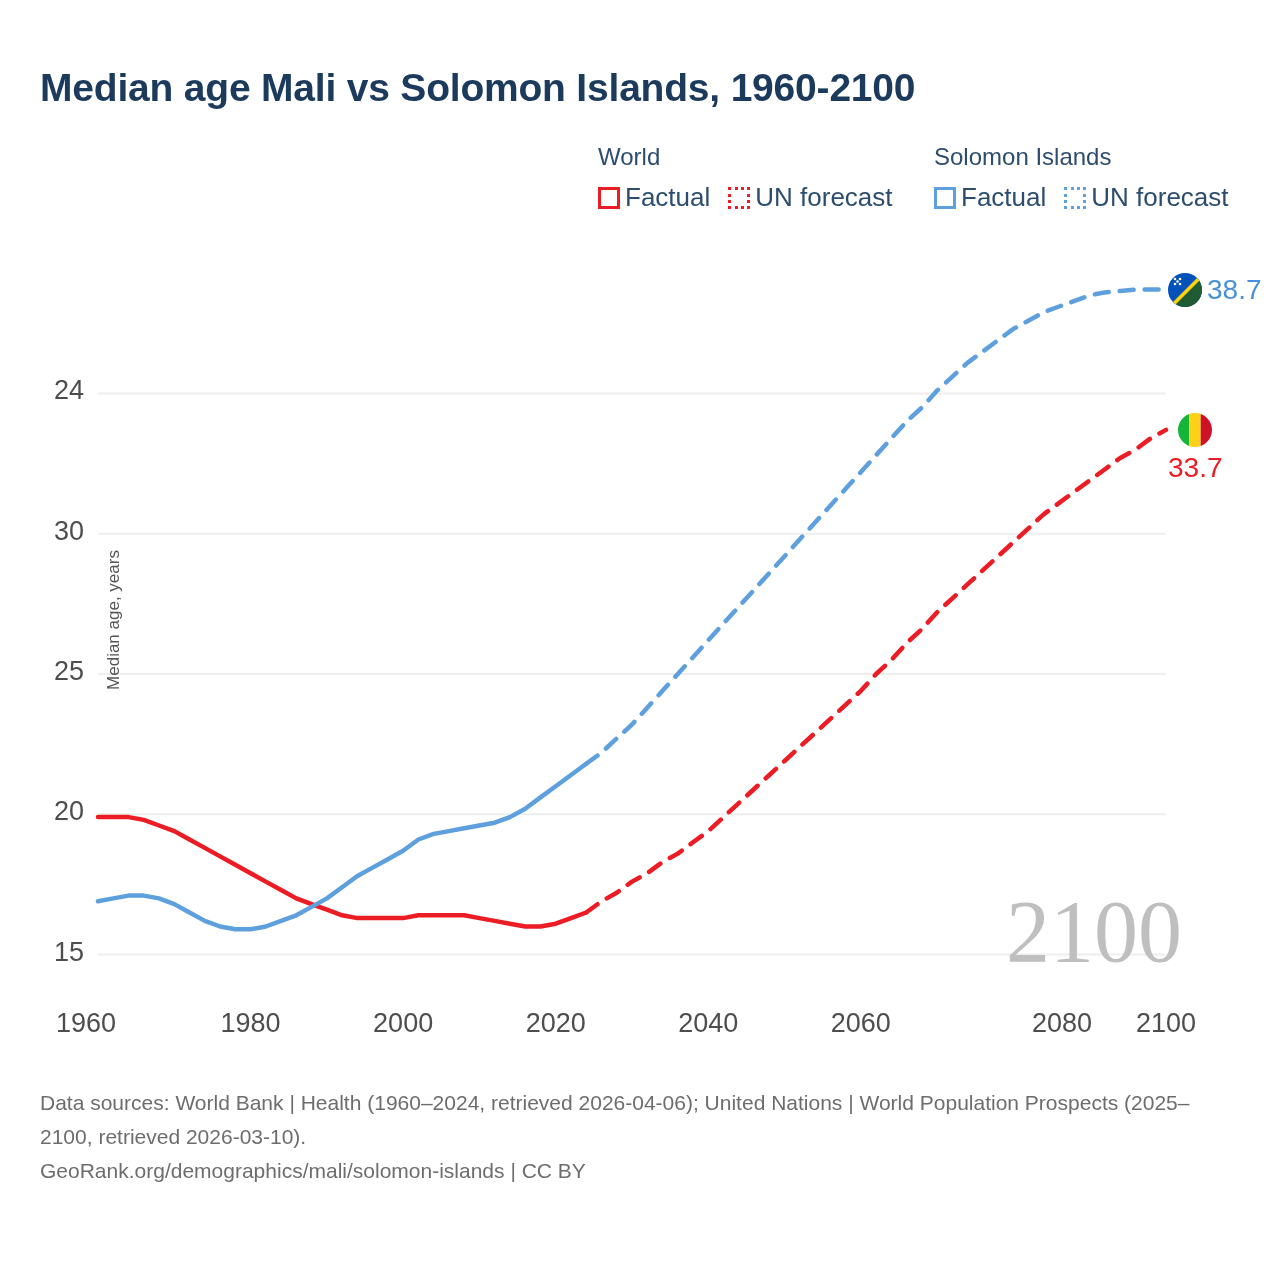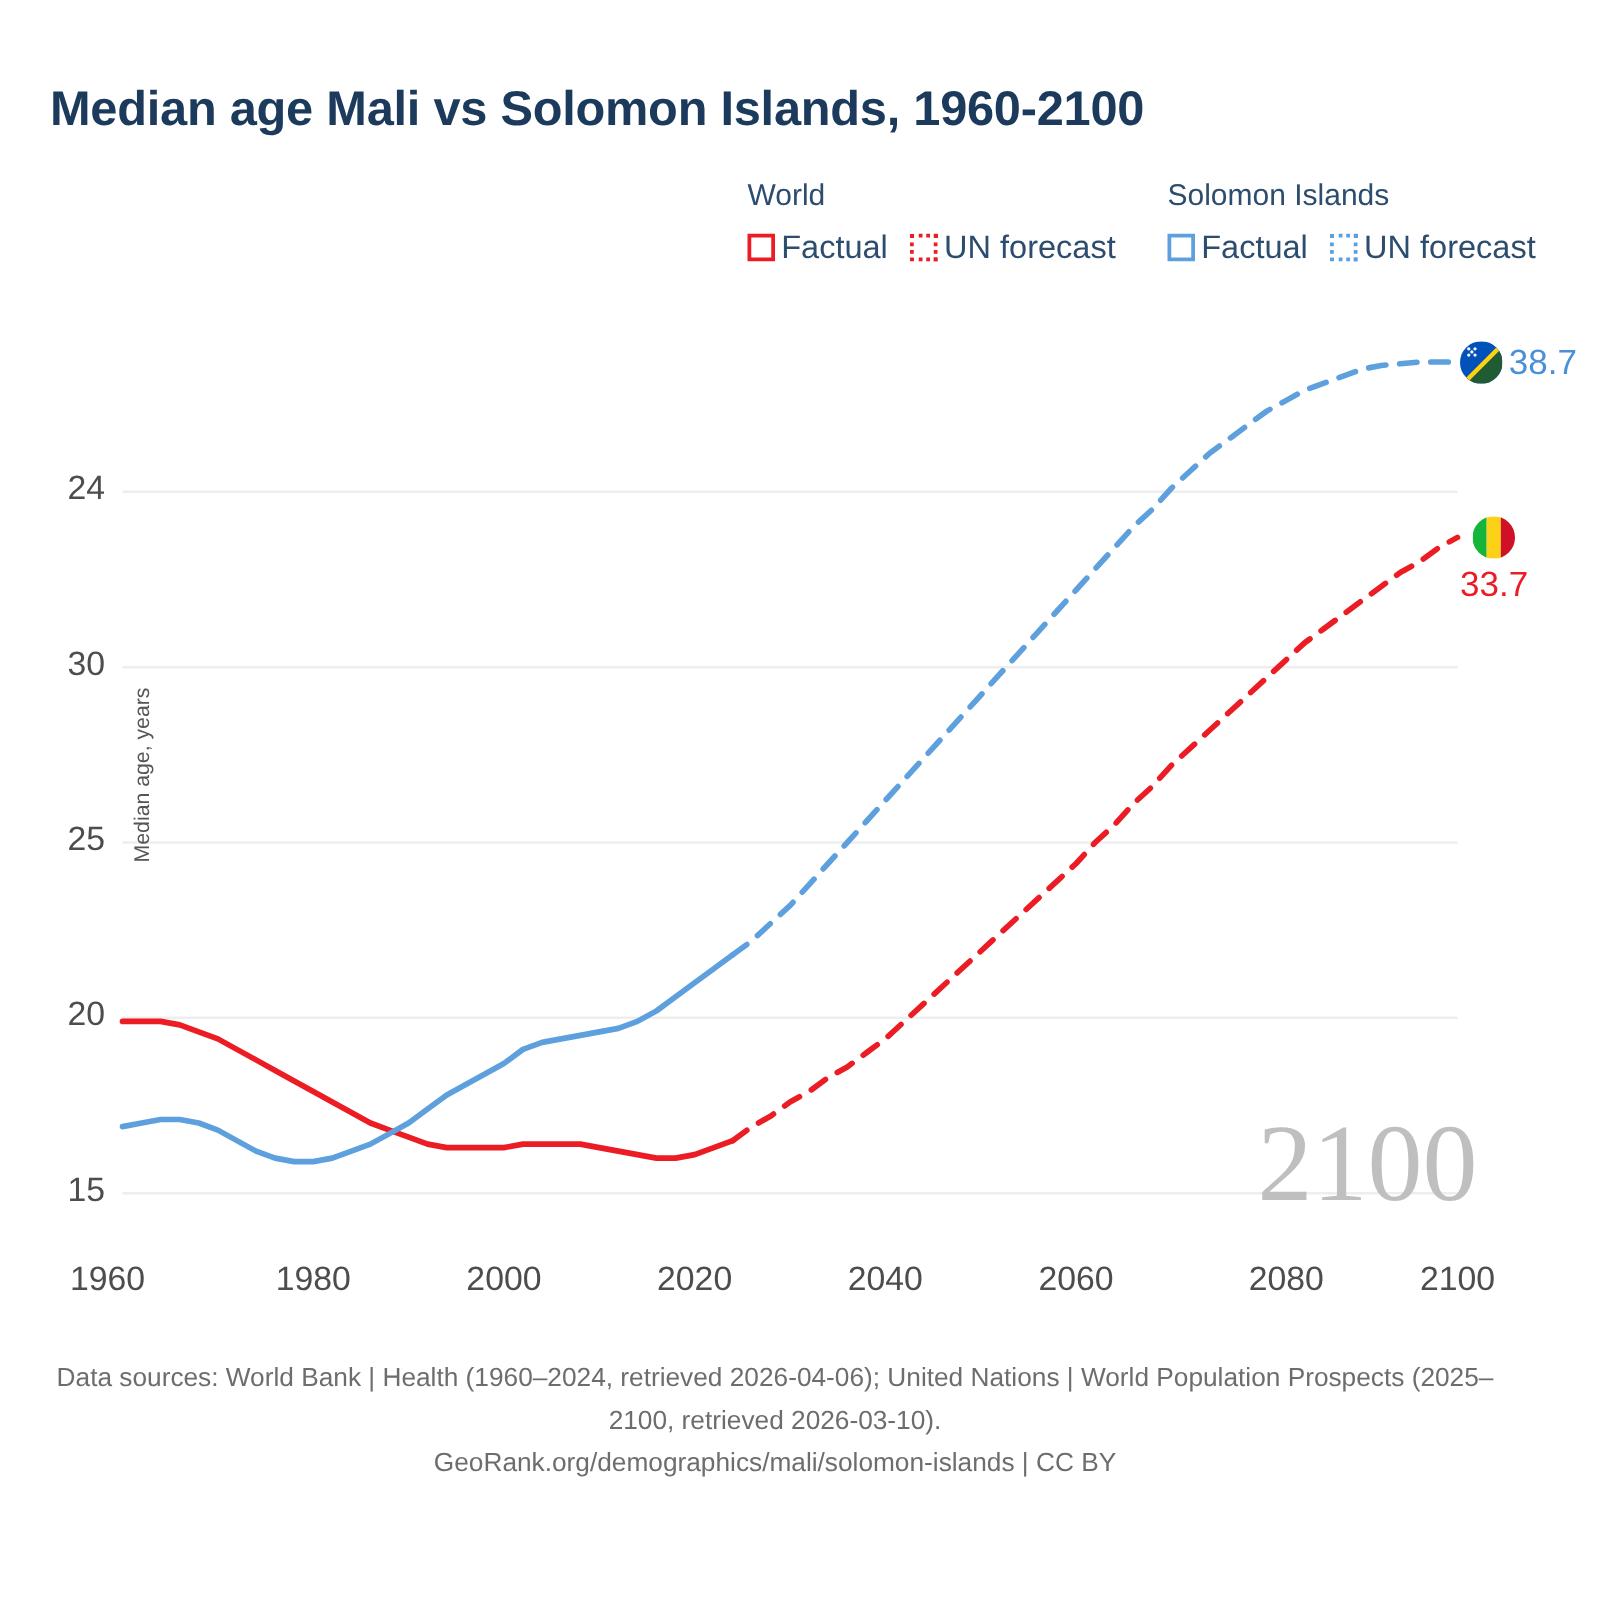--- a/index.html
+++ b/index.html
@@ -150,21 +150,20 @@
   .endpoint.mali .endpoint-value { color: #ec1c24; }
   
   .footer {
     position: absolute;
     left: 40px;
     top: 1086px;
     width: 1160px;
     font-size: 21px;
     color: #6d6d6d;
     line-height: 34px;
-    text-align: center;
   }
   .footer-line { white-space: normal; }
 </style>
 </head>
 <body>
 
 <div id="page">
 
   <div class="chart-title">Median age Mali vs Solomon Islands, 1960-2100</div>
 
@@ -226,21 +225,21 @@
         <div class="tick-y" style="left: 14px; top: 515.722px;">30</div>
         <div class="tick-y" style="left: 14px; top: 375.444px;">24</div>
       </div>
     <div id="xtick-layer">
         <div class="tick-x" style="left: 26px;">1960</div>
         <div class="tick-x" style="left: 190.571px;">1980</div>
         <div class="tick-x" style="left: 343.143px;">2000</div>
         <div class="tick-x" style="left: 495.714px;">2020</div>
         <div class="tick-x" style="left: 648.286px;">2040</div>
         <div class="tick-x" style="left: 800.857px;">2060</div>
-        <div class="tick-x" style="left: 969px;">2080</div>
+        <div class="tick-x" style="left: 1002px;">2080</div>
         <div class="tick-x" style="left: 1106px;">2100</div>
       </div>
   </div>
 
   <div class="watermark">2100</div>
 
   <div class="endpoint solomon" id="endpoint-solomon" style="left: 1168px; top: 272.639px;">
     <span class="flag">
       <svg viewBox="0 0 34 34" width="34" height="34">
         <rect x="0" y="0" width="34" height="34" fill="#0051ba"></rect>

